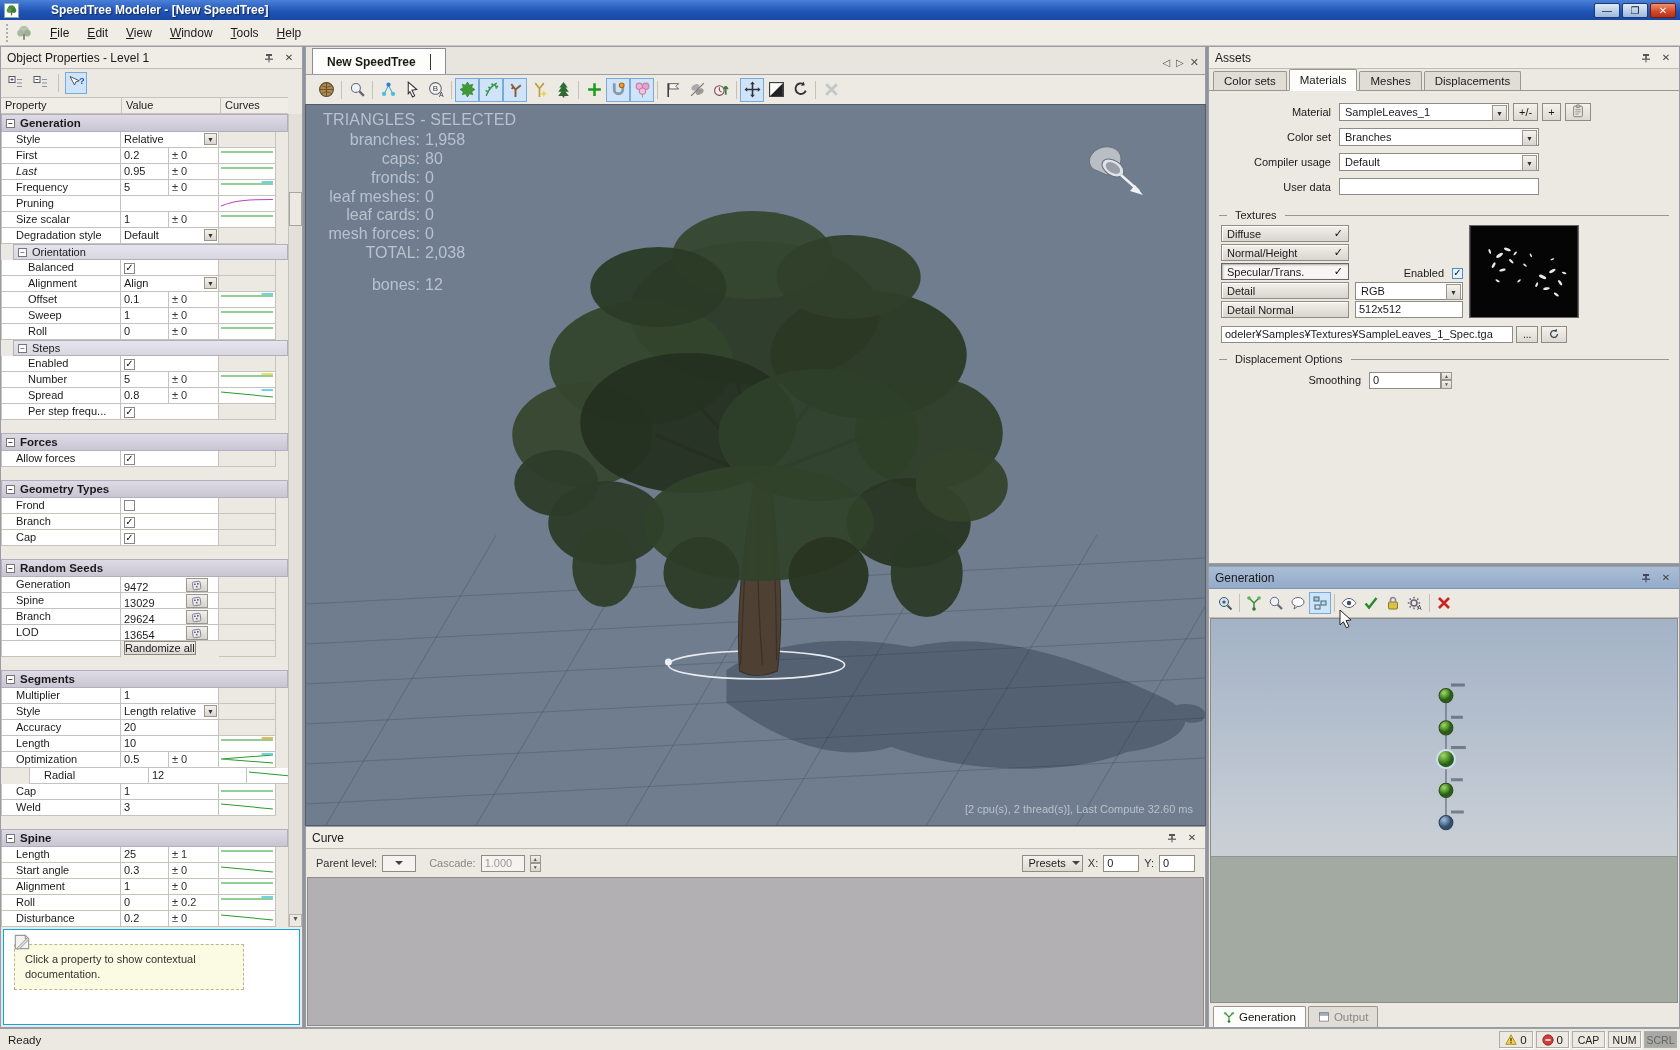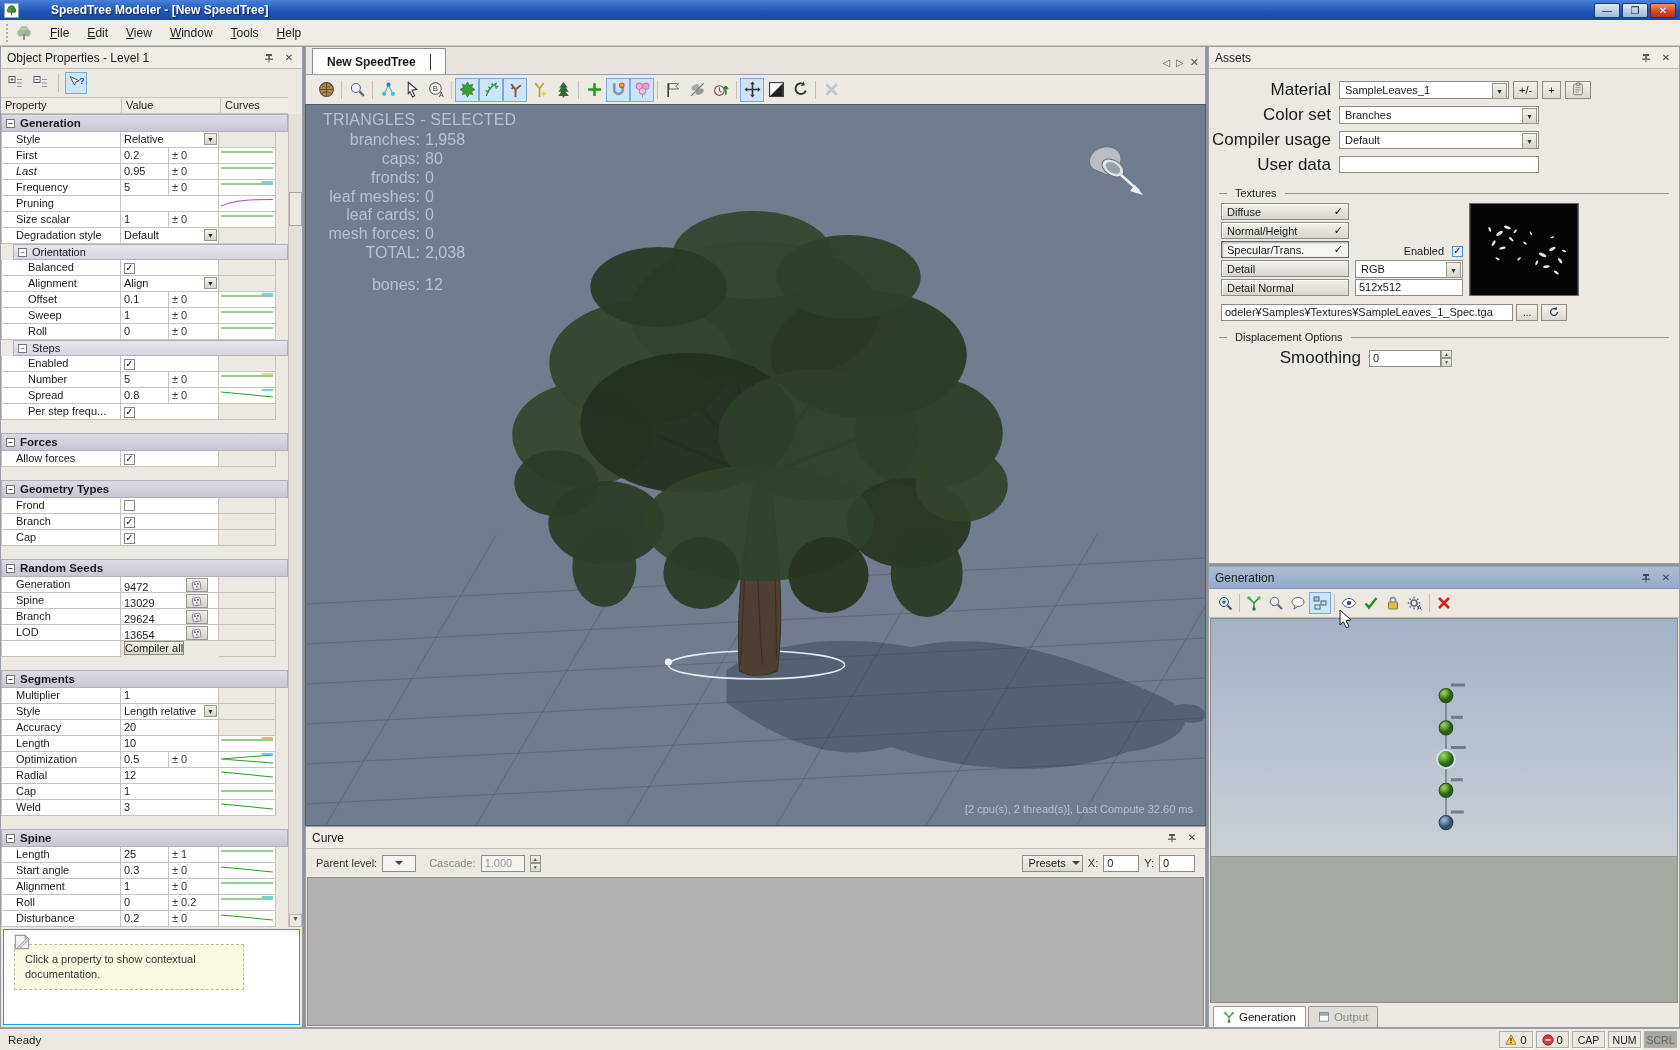--- a/index.html
+++ b/index.html
@@ -104,21 +104,21 @@
   .cv-right { margin-left:auto; display:flex; align-items:center; gap:5px; }
 
   
   .right-col { width:472px; flex:0 0 472px; display:flex; flex-direction:column; gap:2px; }
   .assets-panel { flex:0 0 518px; display:flex; flex-direction:column; }
   .a-tabs { display:flex; align-items:flex-end; height:22px; padding:2px 0 0 4px; border-bottom:1px solid #9a978f; }
   .a-tab { height:19px; padding:0 10px; border:1px solid #9a978f; border-bottom:none; background:#e0ddd6; margin-right:2px; display:flex; align-items:center; font-size:11.5px; border-radius:2px 2px 0 0; }
   .a-tab.active { background:#fdfdfb; height:22px; margin-bottom:-1px; border-bottom:1px solid #fdfdfb; }
   .a-form { padding:8px 0 0 0; }
   .a-row { display:flex; align-items:center; height:25px; }
-  .a-lab { width:130px; text-align:right; padding-right:8px; font-size:17px; }
+  .a-lab { width:130px; text-align:right; padding-right:8px; font-size:11px; }
   .a-dd { position:relative; background:#fff; border:1px solid #8f8c85; height:18px; padding:2px 16px 0 5px; }
   .a-dd .dd-arrow { height:16px; line-height:15px; width:15px; }
   .sq-btn { height:18px; border:1px solid #8f8c85; background:linear-gradient(#f4f2ec,#dcd9d2); padding:0 5px; margin-left:4px; font-size:11px; line-height:16px; }
   .group-legend { display:flex; align-items:center; gap:8px; margin:10px 10px 4px 10px; color:#222; }
   .group-legend::before { content:""; width:8px; border-top:1px solid #9a978f; }
   .group-legend::after { content:""; flex:1; border-top:1px solid #9a978f; }
   .tex-grid { display:grid; grid-template-columns:128px 108px auto; grid-auto-rows:19px; margin-left:12px; column-gap:6px; }
   .tex-slot { grid-column:1; height:17px; border:1px solid #8f8c85; background:linear-gradient(#f2f0ea,#d8d5ce); display:flex; align-items:center; padding:0 5px; font-size:11px; box-shadow:1px 1px 0 #fff inset; }
   .tex-slot .tick { margin-left:auto; font-size:11px; color:#111; }
   .tex-slot.active { background:#f6f5f1; box-shadow:1px 1px 2px #aaa inset; border-color:#666; }
@@ -461,21 +461,21 @@
                     <circle cx="4.7" cy="5.8" r="0.95" fill="#445"></circle>
                     <circle cx="8.2" cy="5.8" r="0.95" fill="#445"></circle>
                     <circle cx="6.5" cy="9" r="0.95" fill="#445"></circle>
                   </g>
                 </svg>
               </span></div>
             <div class="pg-cell c-curve" style="background: rgb(236, 233, 226);"></div>
           </div>
           <div class="pg-row">
             <div class="pg-label" style="padding-left: 14px;"></div>
-            <div class="pg-cell c-wide" style="background: rgb(236, 233, 226); border-color: transparent;"><span class="rand-btn">Compiler all</span></div>
+            <div class="pg-cell c-wide" style="background: rgb(236, 233, 226); border-color: transparent;"><span class="rand-btn">Randomize all</span></div>
             <div class="pg-cell c-curve" style="background: rgb(236, 233, 226);"></div>
           </div>
           <div class="pg-gap"></div>
           <div class="pg-header">
             <span class="cbox">−</span>
             <span>Segments</span>
           </div>
           <div class="pg-row">
             <div class="pg-label" style="padding-left: 14px;">Multiplier</div>
             <div class="pg-cell c-wide">1</div>
@@ -506,21 +506,21 @@
             <div class="pg-cell c-val">0.5</div>
             <div class="pg-cell c-pm">± 0</div>
             <div class="pg-cell c-curve">
               <svg viewBox="0 0 52 12" preserveAspectRatio="none">
                 <path d="M1 6L51 2M1 6L51 10" stroke="#2a9c2a" fill="none"></path>
                 <path d="M40 1h11" stroke="#47c8e8" stroke-width="1.6" fill="none"></path>
               </svg>
             </div>
           </div>
           <div class="pg-row">
-            <div class="pg-label" style="padding-left: 14px;">Radial</div>
+            <div class="pg-label" style="padding-left: 14px; margin-left: 28px;">Radial</div>
             <div class="pg-cell c-wide">12</div>
             <div class="pg-cell c-curve">
               <svg viewBox="0 0 52 12" preserveAspectRatio="none">
                 <path d="M1 3L51 8" stroke="#2a9c2a" fill="none"></path>
               </svg>
             </div>
           </div>
           <div class="pg-row">
             <div class="pg-label" style="padding-left: 14px;">Cap</div>
             <div class="pg-cell c-wide">1</div>
@@ -893,20 +893,26 @@
                 <svg viewBox="0 0 10 10" width="10" height="10">
                   <rect x="2" y="1" width="6" height="2" fill="#555"></rect>
                   <rect x="4.2" y="3" width="1.6" height="3" fill="#555"></rect>
                   <rect x="1" y="5.6" width="8" height="1.2" fill="#555"></rect>
                   <rect x="4.5" y="6.8" width="1" height="2.6" fill="#555"></rect>
                 </svg>
               </span>
             <span class="ph-btn">✕</span>
           </span>
         </div>
+        <div class="a-tabs" id="a-tabs">
+            <span class="a-tab">Color sets</span>
+            <span class="a-tab active">Materials</span>
+            <span class="a-tab">Meshes</span>
+            <span class="a-tab">Displacements</span>
+          </div>
         <div class="a-form">
           <div class="a-row">
             <span class="a-lab">Material</span>
             <span class="a-dd" style="width:170px"><span>SampleLeaves_1</span><span class="dd-arrow">▼</span></span>
             <span class="sq-btn">+/-</span>
             <span class="sq-btn">+</span>
             <span class="sq-btn"><svg viewBox="0 0 16 16" width="14" height="14">
                   <rect x="3" y="2.5" width="10" height="12" rx="1" fill="#e9e4da" stroke="#777"></rect>
                   <rect x="6" y="1" width="4" height="3" rx="1" fill="#c8c2b4" stroke="#777"></rect>
                   <path d="M5 6.5h6M5 9h6M5 11.5h4" stroke="#888"></path>

